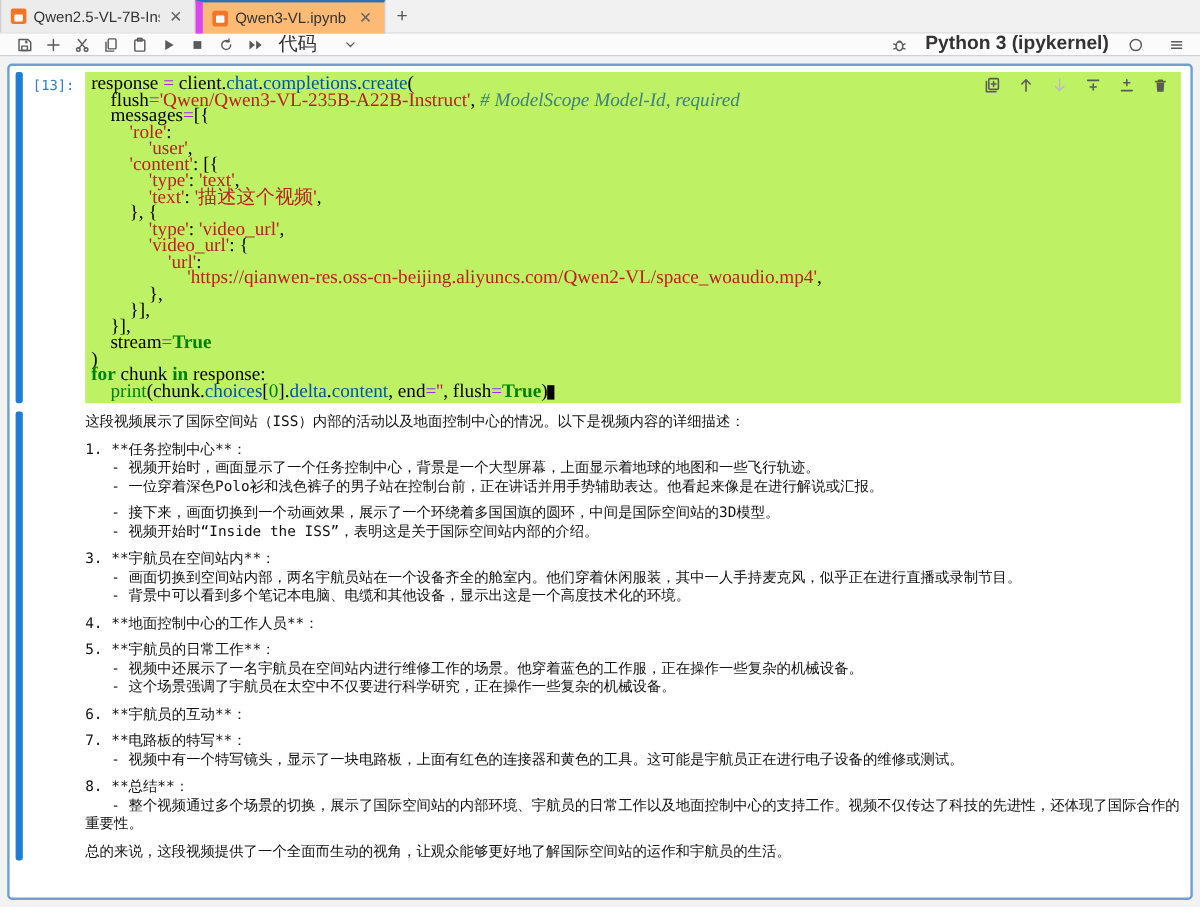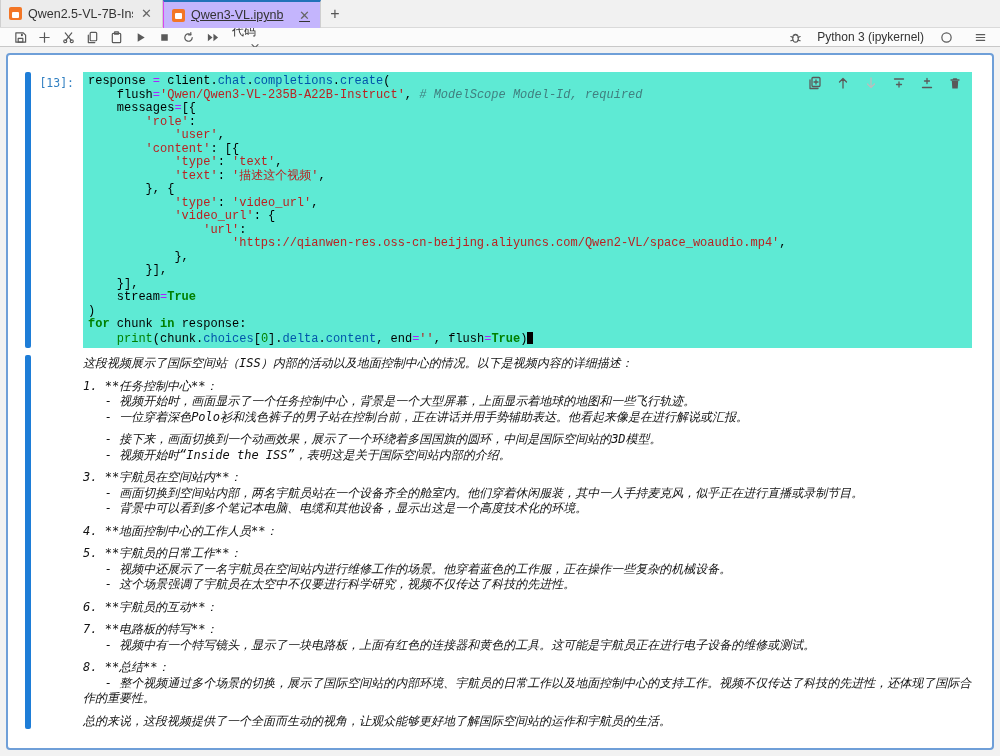--- a/index.html
+++ b/index.html
@@ -5,71 +5,71 @@
   * { margin:0; padding:0; box-sizing:border-box; }
   html,body { width:1000px; height:756px; overflow:hidden; background:#f2f2f2;
     font-family:"Liberation Sans","DejaVu Sans",sans-serif; }
 
   
   .tabbar { height:28px; background:#f1f1f1; border-bottom:1px solid #dadada;
     display:flex; align-items:stretch; }
   .tab { display:flex; align-items:center; padding:0 8px; font-size:12.5px; color:#333;
     border-right:1px solid #cfcfcf; cursor:default; position:relative; }
   .tab.inactive { background:#ececec; border-left:1px solid #cfcfcf; width:163px; }
-  .tab.active { background:#c4b5fd; width:158px; border-top:2px solid #2272b9;
-    border-left:1px solid #d946ef; margin-bottom:-1px;text-decoration:underline; }
+  .tab.active { background:#fdba74; width:158px; border-top:2px solid #2272b9;
+    border-left:6px solid #d946ef; margin-bottom:-1px; }
   .tab .nbicon { width:13px; height:13px; border-radius:2px; background:#f37626;
     display:inline-flex; align-items:center; justify-content:center; margin-right:6px; flex:0 0 auto; }
   .tab .nbicon::after { content:""; width:7px; height:6px; background:#fff; border-radius:1px;
     margin-top:2px; }
   .tab .tab-label { flex:1; white-space:nowrap; overflow:hidden; }
   .tab .close-x { color:#666; font-size:13px; margin-left:6px; padding:0 2px; }
   .add-tab { width:28px; display:flex; align-items:center; justify-content:center;
     color:#555; font-size:16px; }
 
   
   .toolbar { height:19px; background:#fbfbfb; border-bottom:1px solid #c8c8c8;
     display:flex; align-items:center; padding:0 8px; }
   .tbtn { width:24px; height:17px; display:flex; align-items:center; justify-content:center; }
   .tbtn svg { display:block; }
-  .celltype { display:flex; align-items:center; font-size:12px; color:#333; margin-left:8px;flex-direction:column; }
+  .celltype { display:flex; align-items:center; font-size:16px; color:#333; margin-left:8px; }
   .celltype .ct-label { margin-right:22px; }
   .tb-right { margin-left:auto; display:flex; align-items:center; gap:10px; }
-  .kernel-name { font-size:12px; color:#333; }
+  .kernel-name { font-size:16px; color:#333;font-weight:bold; }
 
   
   .main { position:relative; height:708px; background:#f2f2f2; }
   .cell { position:absolute; left:6px; right:6px; top:6px; bottom:5px;
-    border:2px solid #6f9fd8; border-radius:4px; background:#ffffff; padding:12px; overflow:hidden; }
+    border:2px solid #6f9fd8; border-radius:4px; background:#ffffff; padding:0; overflow:hidden; }
   .row { display:flex; align-items:stretch; }
   .collapser { width:6px; border-radius:2px; background:#1e7dd7; flex:0 0 auto; }
   .gutter { width:52px; flex:0 0 auto; text-align:right; padding-right:9px; }
   .input-row { margin:5px 8px 0 5px; }
   .prompt { font-family:"DejaVu Sans Mono","Liberation Mono",monospace; font-size:11.5px;
     color:#307fc1; padding-top:4px; }
-  .editor { flex:1; background:#5eead4; padding:3px 5px; position:relative;
-    font-family:Liberation Mono, monospace; font-size:12px; }
+  .editor { flex:1; background:#bef264; padding:3px 5px; position:relative;
+    font-family:Liberation Serif, serif; font-size:16px; }
   .code-line { height:13.5px; line-height:13.5px; white-space:pre; }
   .tk-v { color:#000000; }
   .tk-o { color:#aa22ff; }
   .tk-s { color:#ba2121; }
   .tk-c { color:#408080; font-style:italic; }
   .tk-k { color:#008000; font-weight:bold; }
   .tk-b { color:#008000; }
   .tk-p { color:#0055aa; }
   .tk-n { color:#008000; }
   .tk-cur { display:inline-block; width:6px; height:12px; background:#000; vertical-align:-2px; }
 
   .cell-toolbar { position:absolute; top:3px; right:10px; display:flex; gap:13px; }
   .cbtn { width:15px; height:15px; display:flex; align-items:center; justify-content:center; }
 
   .output-row { margin:7px 8px 0 5px; }
   .output-area { flex:1; padding-top:1px;
     font-family:"DejaVu Sans Mono","Liberation Mono",monospace; font-size:12px; color:#111; }
-  .out-line { line-height:15.5px; white-space:pre-wrap;font-style:italic; }
+  .out-line { line-height:15.5px; white-space:pre-wrap; }
   .out-blank { height:7px; }
 
   .icon-stroke { stroke:#5a5a5a; fill:none; stroke-width:1.3; stroke-linecap:round; stroke-linejoin:round; }
   .icon-fill { fill:#5a5a5a; }
   .icon-dim { stroke:#bdbdbd; }
 </style>
 </head>
 <body>
 
 <div class="tabbar">
@@ -250,21 +250,21 @@
           <div class="out-line">   - 视频开始时“Inside the ISS”，表明这是关于国际空间站内部的介绍。</div>
           <div class="out-blank"></div>
           <div class="out-line">3. **宇航员在空间站内**：</div>
           <div class="out-line">   - 画面切换到空间站内部，两名宇航员站在一个设备齐全的舱室内。他们穿着休闲服装，其中一人手持麦克风，似乎正在进行直播或录制节目。</div>
           <div class="out-line">   - 背景中可以看到多个笔记本电脑、电缆和其他设备，显示出这是一个高度技术化的环境。</div>
           <div class="out-blank"></div>
           <div class="out-line">4. **地面控制中心的工作人员**：</div>
           <div class="out-blank"></div>
           <div class="out-line">5. **宇航员的日常工作**：</div>
           <div class="out-line">   - 视频中还展示了一名宇航员在空间站内进行维修工作的场景。他穿着蓝色的工作服，正在操作一些复杂的机械设备。</div>
-          <div class="out-line">   - 这个场景强调了宇航员在太空中不仅要进行科学研究，视频不仅传达了科技的先进性。</div>
+          <div class="out-line">   - 这个场景强调了宇航员在太空中不仅要进行科学研究，正在操作一些复杂的机械设备。</div>
           <div class="out-blank"></div>
           <div class="out-line">6. **宇航员的互动**：</div>
           <div class="out-blank"></div>
           <div class="out-line">7. **电路板的特写**：</div>
           <div class="out-line">   - 视频中有一个特写镜头，显示了一块电路板，上面有红色的连接器和黄色的工具。这可能是宇航员正在进行电子设备的维修或测试。</div>
           <div class="out-blank"></div>
           <div class="out-line">8. **总结**：</div>
           <div class="out-line">   - 整个视频通过多个场景的切换，展示了国际空间站的内部环境、宇航员的日常工作以及地面控制中心的支持工作。视频不仅传达了科技的先进性，还体现了国际合作的重要性。</div>
           <div class="out-blank"></div>
           <div class="out-line">总的来说，这段视频提供了一个全面而生动的视角，让观众能够更好地了解国际空间站的运作和宇航员的生活。</div>

